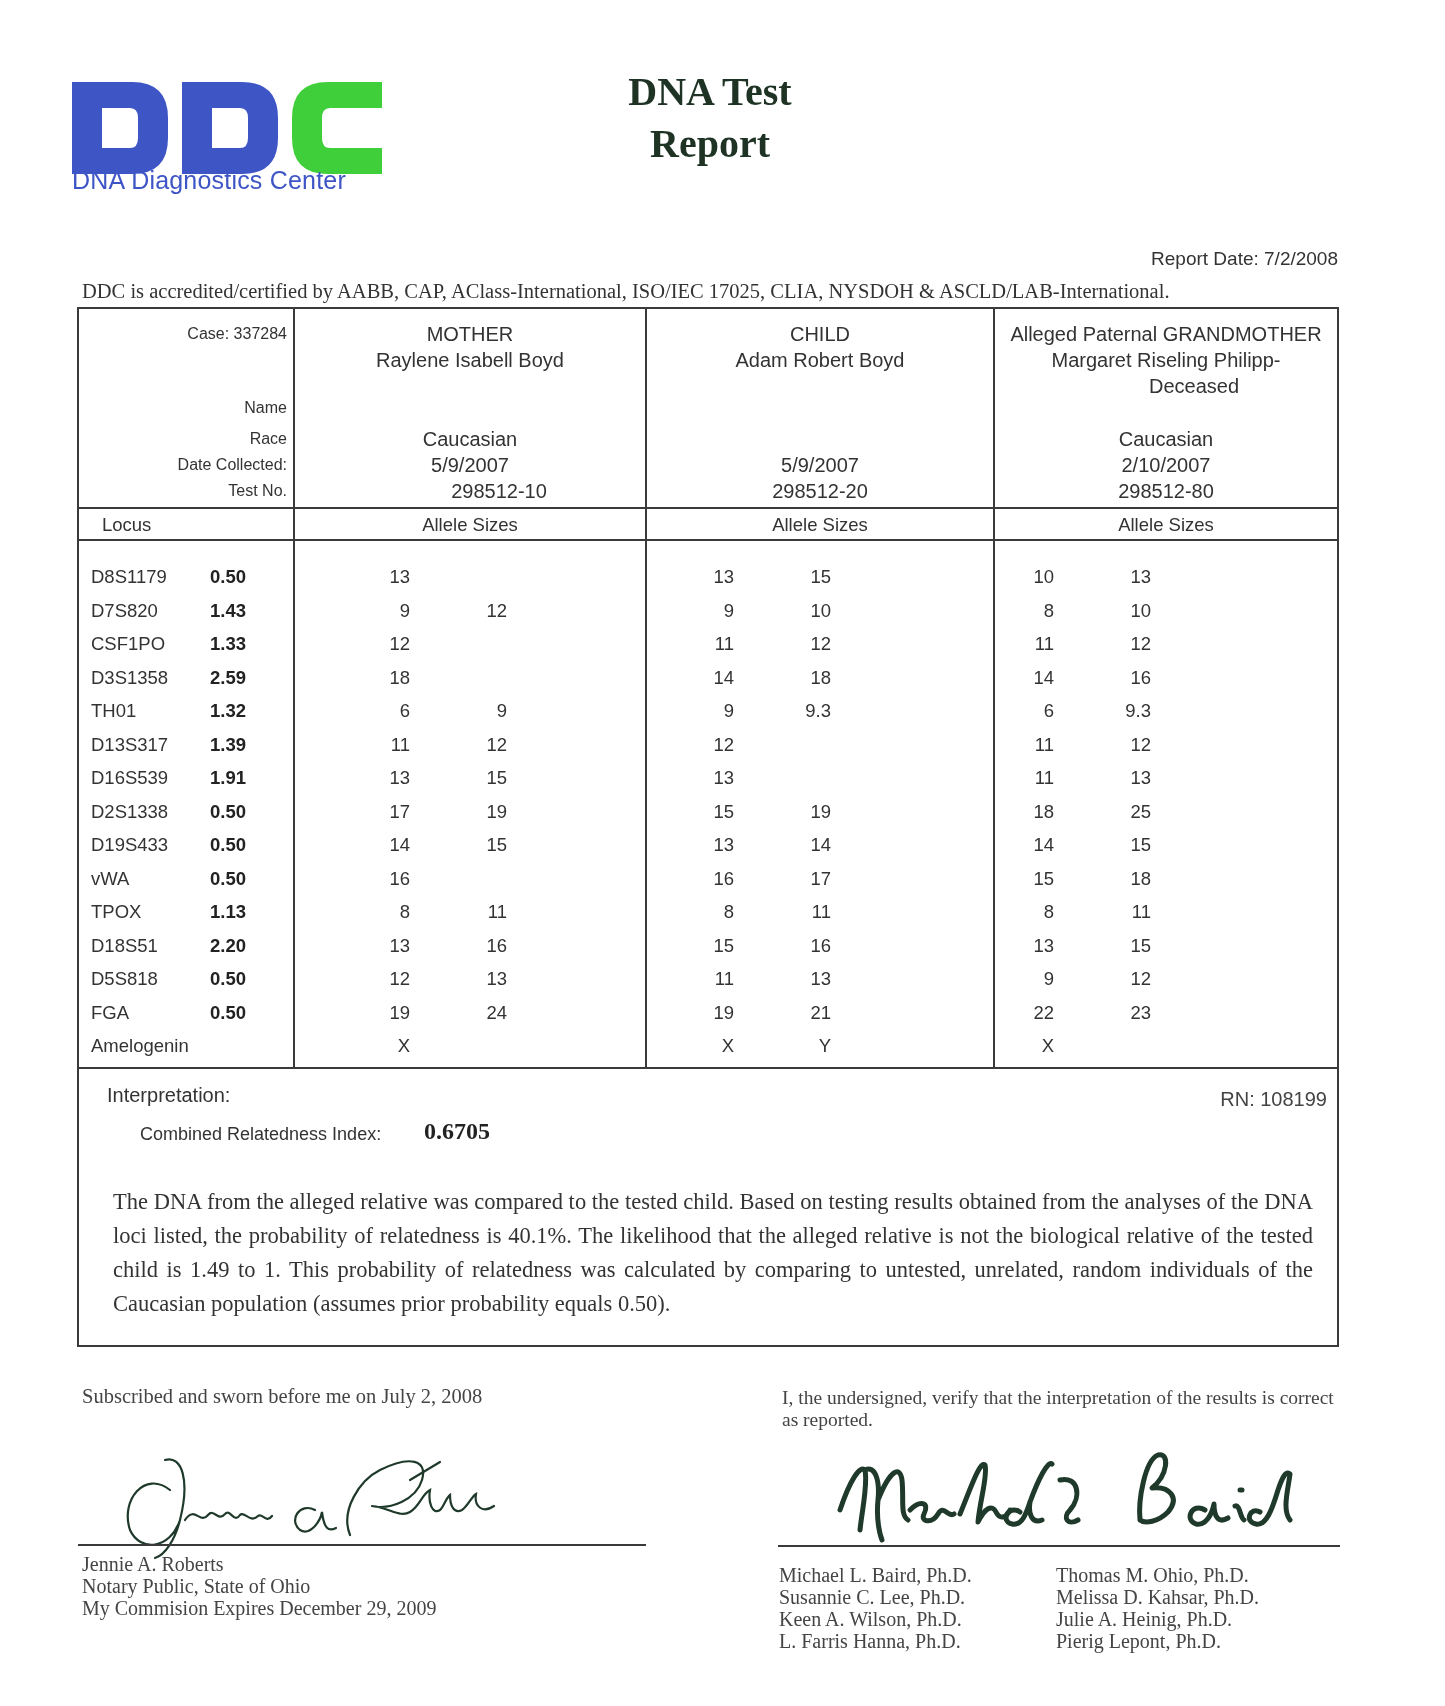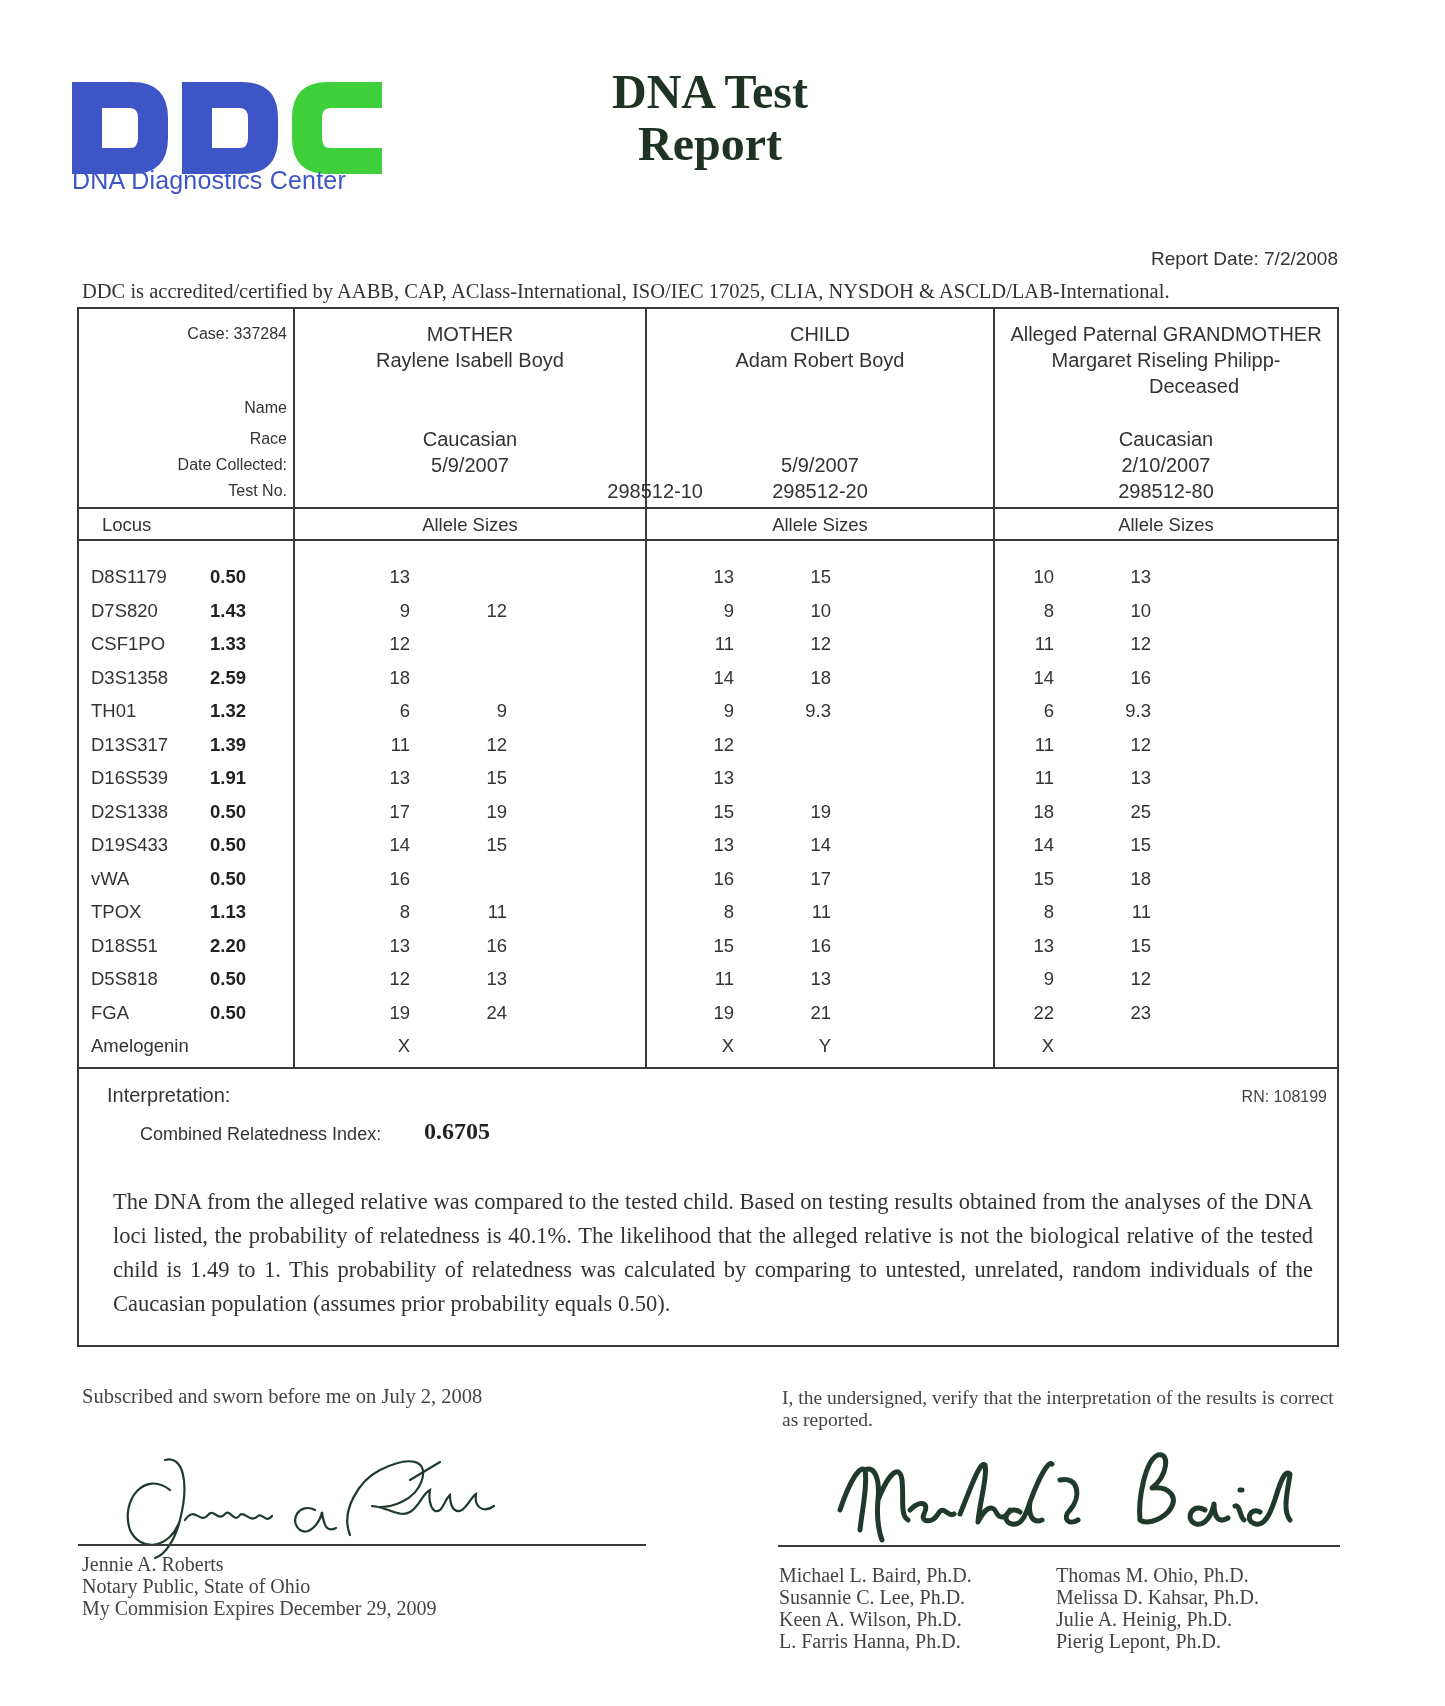--- a/index.html
+++ b/index.html
@@ -5,21 +5,21 @@
   html, body { margin: 0; padding: 0; background: #ffffff; }
   body { width: 1445px; height: 1706px; position: relative; overflow: hidden; color: #2a2a2a; }
   .abs { position: absolute; }
   .sans { font-family: "Liberation Sans", "DejaVu Sans", sans-serif; }
   .serif { font-family: "Liberation Serif", "DejaVu Serif", serif; }
 
   
   .logo { left: 72px; top: 58px; width: 310px; height: 140px; }
   .logo-sub { left: 72px; top: 166px; font-size: 25px; color: #3e55c6; letter-spacing: 0.2px; }
 
-  .title { left: 560px; top: 66px; width: 300px; text-align: center; font-size: 48px; font-weight: bold; color: #1e3324; line-height: 52px; }
+  .title { left: 560px; top: 66px; width: 300px; text-align: center; font-size: 40px; font-weight: bold; color: #1e3324; line-height: 52px; }
 
   .report-date { right: 107px; top: 248px; font-size: 19px; color: #333; }
   .accred { left: 82px; top: 280px; font-size: 20.5px; color: #333; white-space: nowrap; }
 
   
   .tbl { left: 77px; top: 307px; width: 1262px; height: 762px; border: 2px solid #3a3a3a; box-sizing: border-box; }
   .vline { position: absolute; width: 2px; background: #3a3a3a; }
   .hline { position: absolute; height: 2px; background: #3a3a3a; }
 
   .hdr-label { position: absolute; text-align: right; font-size: 16px; color: #333; line-height: 26px; }
@@ -29,21 +29,21 @@
 
   .row { position: absolute; left: 0; width: 1258px; height: 33px; font-size: 18.5px; color: #333; padding-left: 8px; }
   .row span { position: absolute; top: 0; }
   .locus { left: 12px; }
   .pi { left: 131px; font-weight: bold; color: #222; }
   .al { text-align: right; width: 40px; }
 
   
   .interp { left: 77px; top: 1067px; width: 1262px; height: 280px; border: 2px solid #3a3a3a; border-top: none; box-sizing: border-box; }
   .interp-label { left: 107px; top: 1084px; font-size: 20px; color: #333; }
-  .rn { right: 118px; top: 1088px; font-size: 16px; color: #444; }
+  .rn { right: 118px; top: 1088px; font-size: 20px; color: #444; }
   .cri-label { left: 140px; top: 1124px; font-size: 18px; color: #333; }
   .cri-val { left: 424px; top: 1118px; font-size: 24px; font-weight: bold; color: #222; }
   .interp-text { left: 113px; top: 1185px; width: 1200px; font-size: 22.5px; line-height: 34px; color: #333; text-align: justify; text-align-last: left; }
 
   
   .sworn { left: 82px; top: 1385px; font-size: 20.5px; color: #444; }
   .verify { left: 782px; top: 1387px; width: 560px; font-size: 19.5px; line-height: 22px; color: #444; }
   .sig-line { height: 2px; background: #3a3a3a; }
   .notary { left: 82px; top: 1553px; font-size: 20px; line-height: 22px; color: #444; }
   .staff-col { font-size: 20px; line-height: 22px; color: #444; }
@@ -81,21 +81,21 @@
   <div class="hdr-label" style="right:1050px; top:12px; width:200px;">Case: 337284</div>
   <div class="hdr-label" style="right:1050px; top:38px; width:200px;margin-top:48px;">Name</div>
   <div class="hdr-label" style="right:1050px; top:117px; width:200px;">Race</div>
   <div class="hdr-label" style="right:1050px; top:143px; width:200px;">Date Collected:</div>
   <div class="hdr-label" style="right:1050px; top:169px; width:200px;">Test No.</div>
 
   <div class="hdr-col" style="left:216px; width:350px; top:12px;">MOTHER</div>
   <div class="hdr-col" style="left:216px; width:350px; top:38px;">Raylene Isabell Boyd</div>
   <div class="hdr-col" style="left:216px; width:350px; top:117px;">Caucasian</div>
   <div class="hdr-col" style="left:216px; width:350px; top:143px;">5/9/2007</div>
-  <div class="hdr-col" style="left:216px; width:408px; top:169px;text-align:right;">298512-10</div>
+  <div class="hdr-col" style="left:216px; width:408px; top:169px;">298512-10</div>
 
   <div class="hdr-col" style="left:568px; width:346px; top:12px;">CHILD</div>
   <div class="hdr-col" style="left:568px; width:346px; top:38px;">Adam Robert Boyd</div>
   <div class="hdr-col" style="left:568px; width:346px; top:143px;">5/9/2007</div>
   <div class="hdr-col" style="left:568px; width:346px; top:169px;">298512-20</div>
 
   <div class="hdr-col" style="left:916px; width:342px; top:12px;">Alleged Paternal GRANDMOTHER</div>
   <div class="hdr-col" style="left:916px; width:342px; top:38px;">Margaret Riseling Philipp-</div>
   <div class="hdr-col" style="left:916px; width:342px; top:64px;margin-left:28px;">Deceased</div>
   <div class="hdr-col" style="left:916px; width:342px; top:117px;">Caucasian</div>

